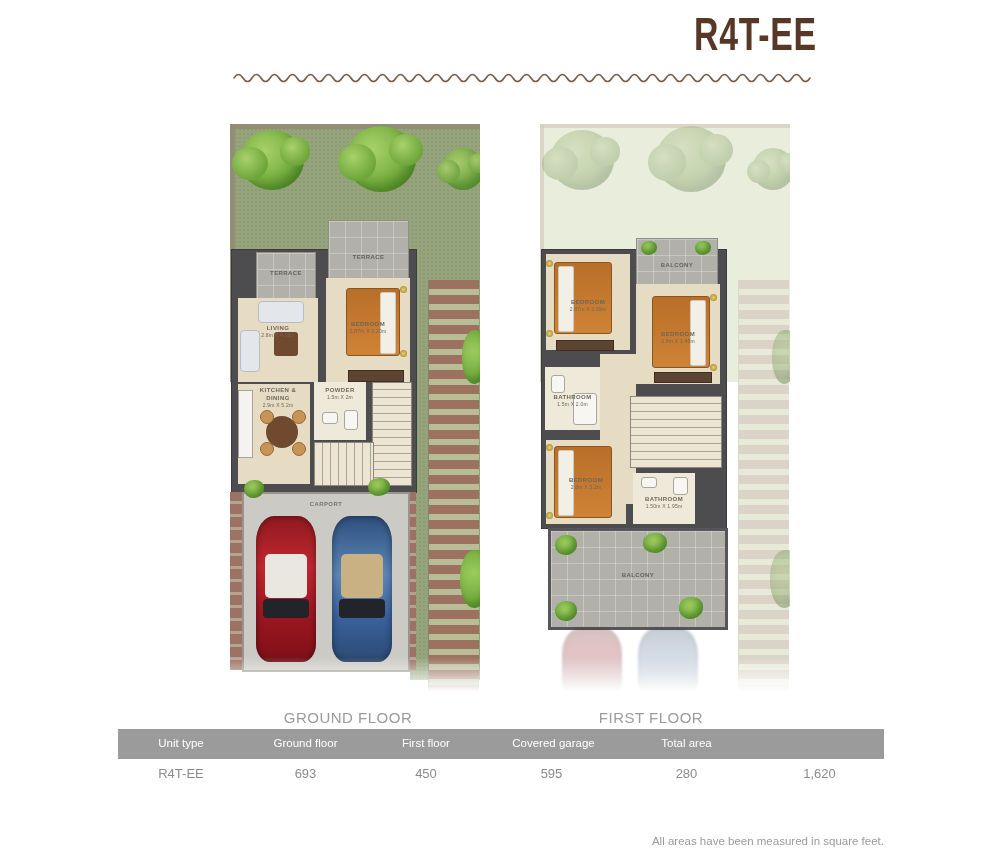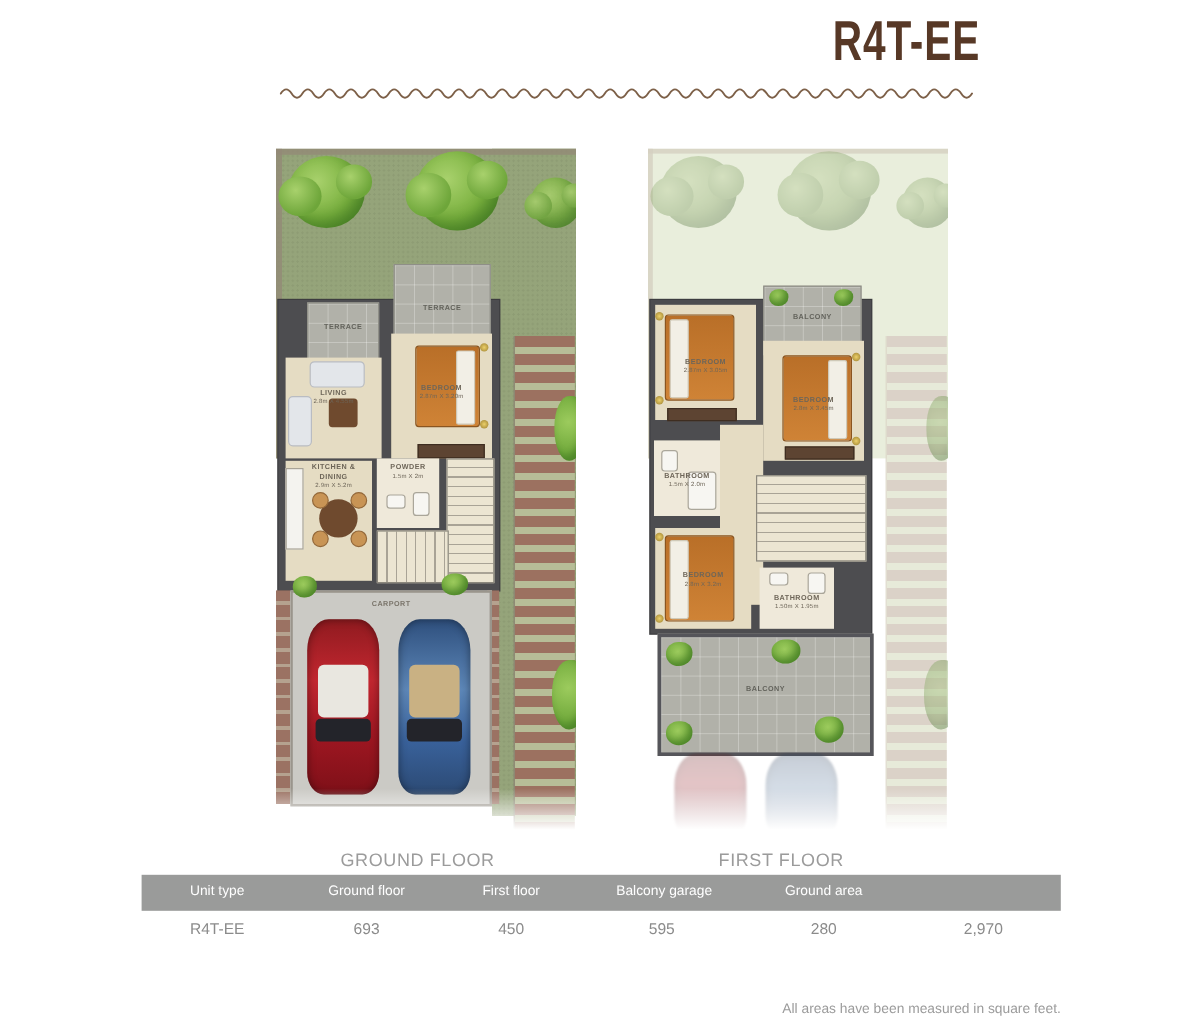--- a/index.html
+++ b/index.html
@@ -278,26 +278,26 @@
 </div>
 
 <div class="floor-caption" style="left:223px;top:709px;">GROUND FLOOR</div>
 <div class="floor-caption" style="left:526px;top:709px;">FIRST FLOOR</div>
 
 <div class="area-table">
   <div class="thead">
     <div class="cell c0">Unit type</div>
     <div class="cell c1">Ground floor</div>
     <div class="cell c2">First floor</div>
-    <div class="cell c4">Balcony garage</div>
-    <div class="cell c5">Ground area</div>
+    <div class="cell c4">Covered garage</div>
+    <div class="cell c5">Total area</div>
   </div>
   <div class="trow">
     <div class="cell c0">R4T-EE</div>
     <div class="cell c1">693</div>
     <div class="cell c2">450</div>
     <div class="cell c3">595</div>
     <div class="cell c4">280</div>
-    <div class="cell c5">2,970</div>
+    <div class="cell c5">1,620</div>
   </div>
 </div>
 
 <div class="footer-note">All areas have been measured in square feet.</div>
 
 </body></html>

